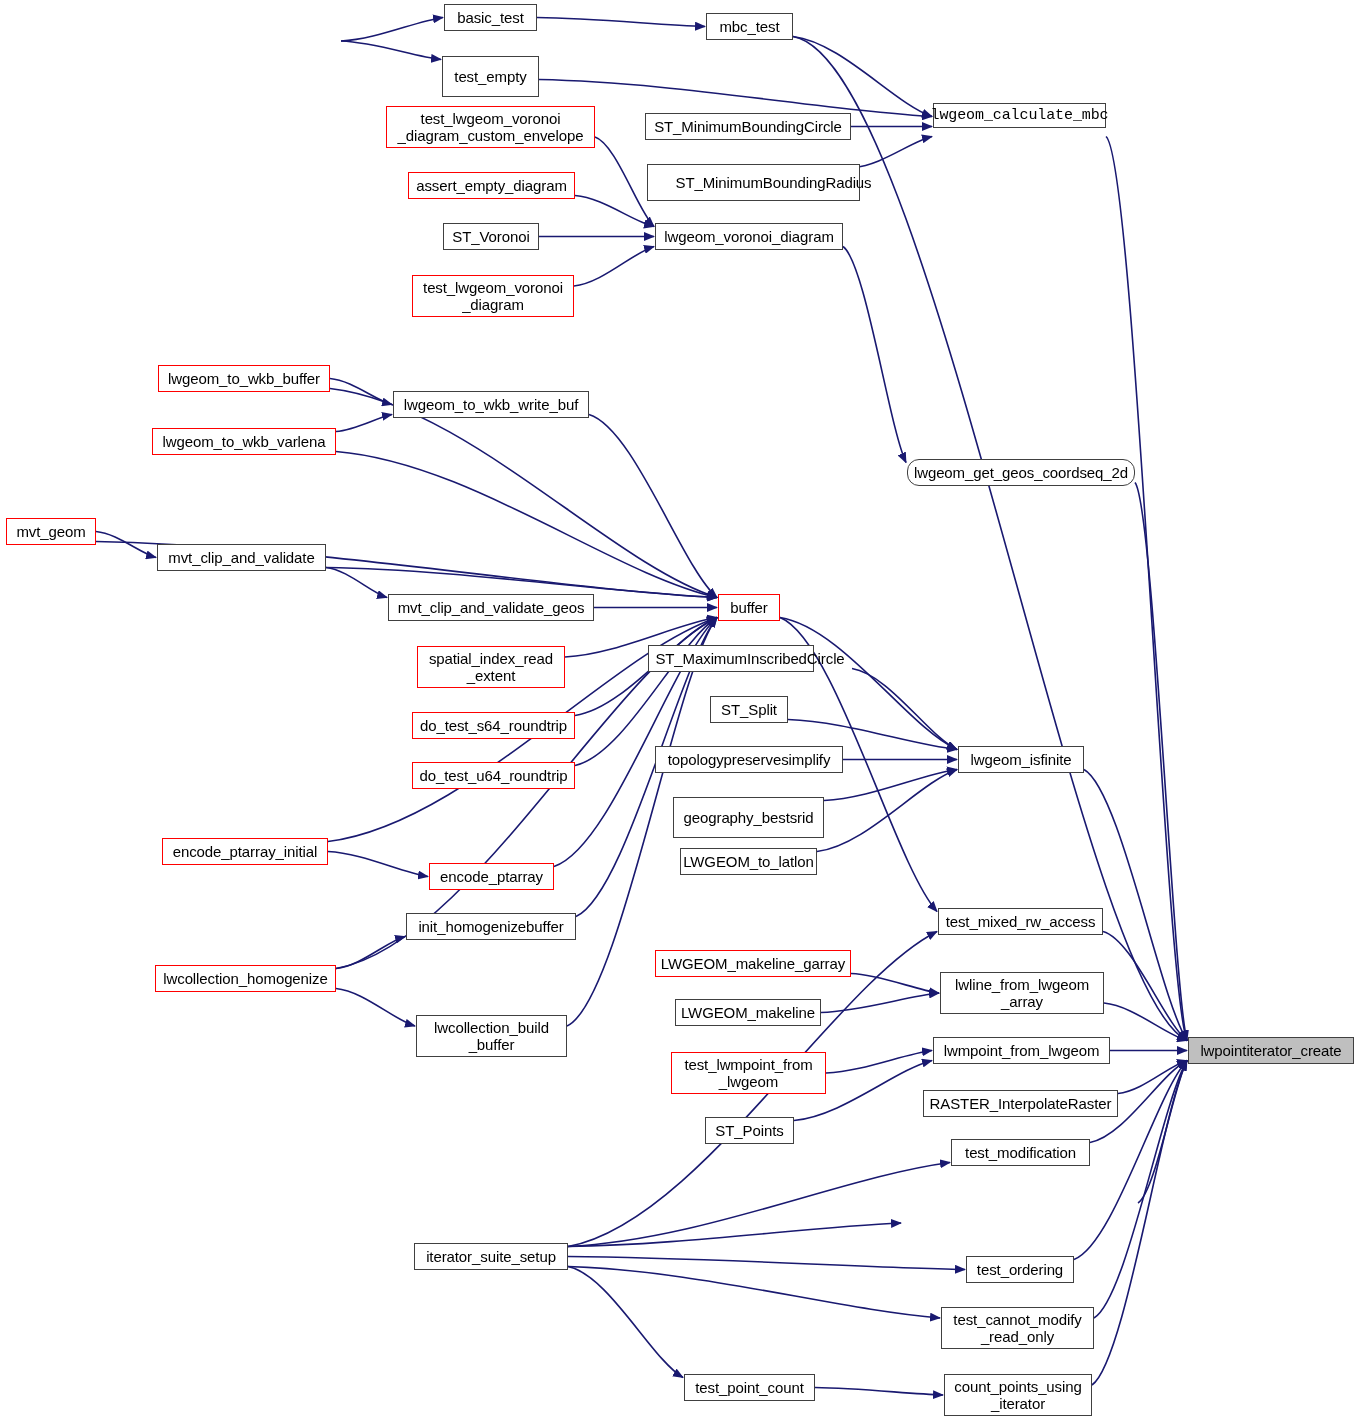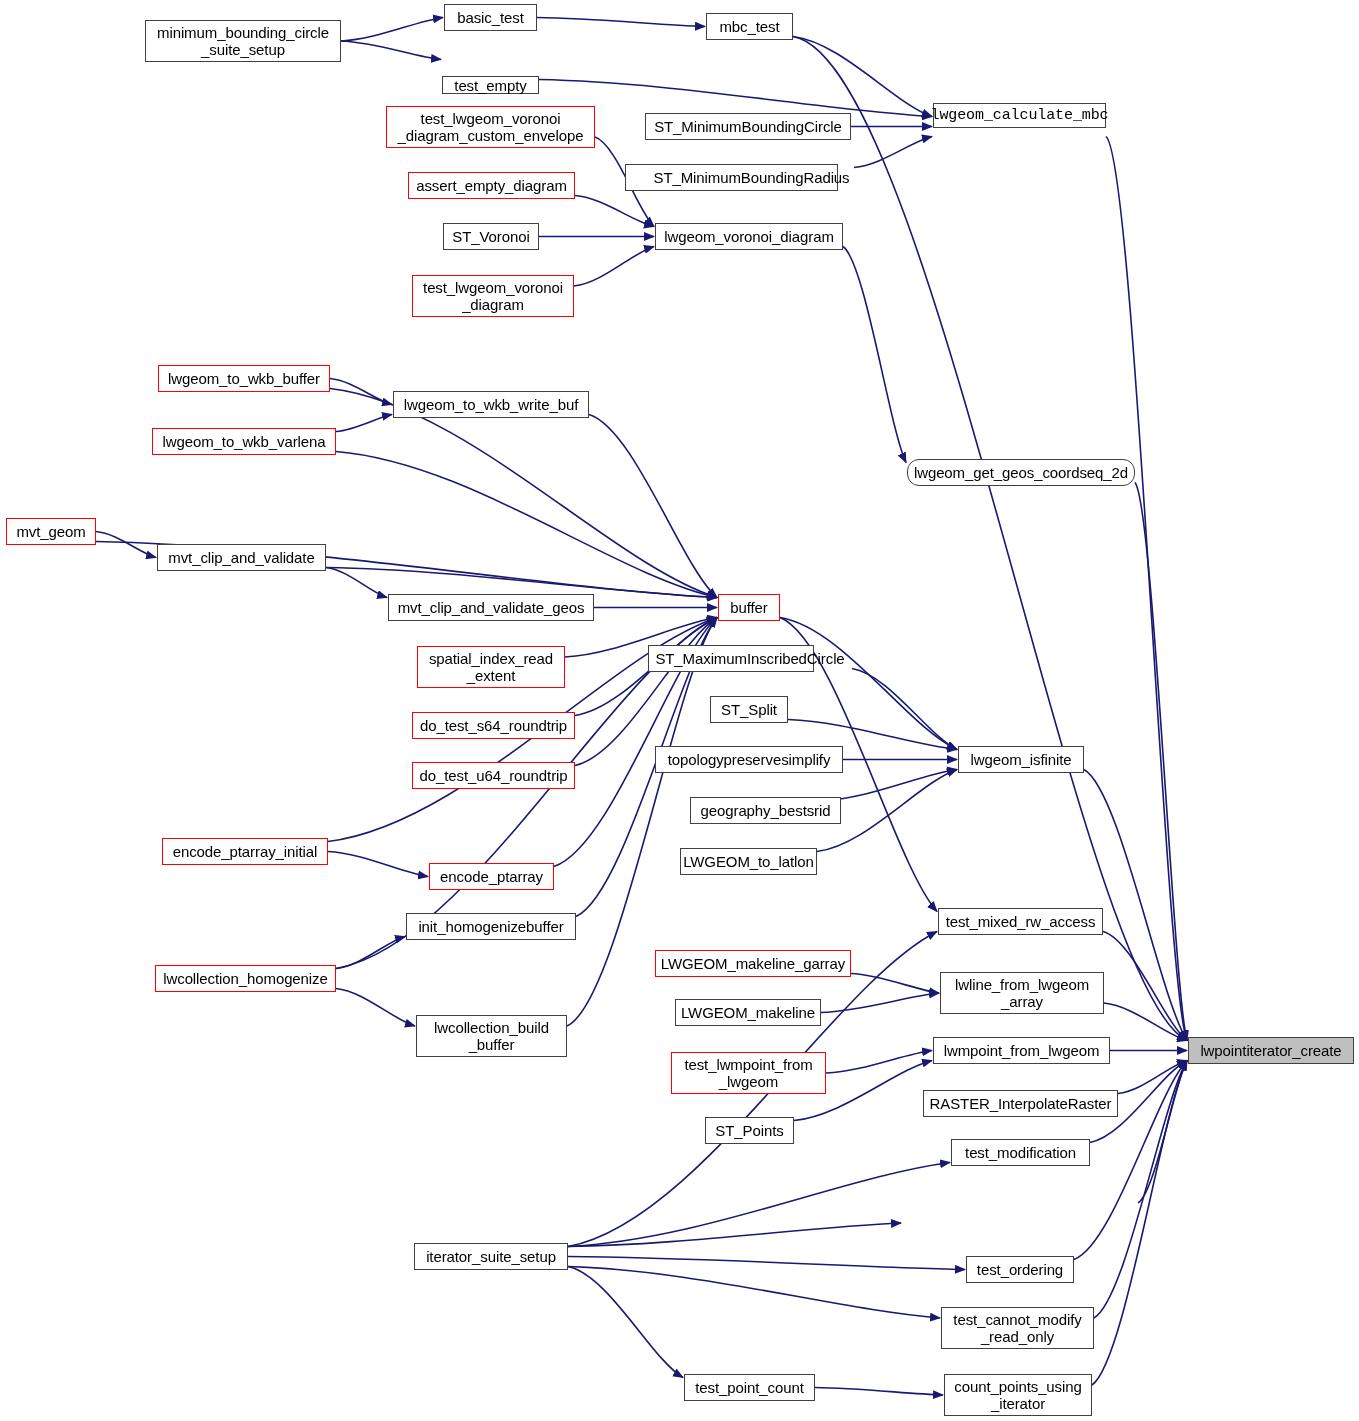--- a/index.html
+++ b/index.html
@@ -98,52 +98,50 @@
         <path d="M1092,1385 C1125.6,1361.25 1161.12,1112.75 1187,1060.5"></path>
         <path d="M568,1246.5 C697.5,1222.875 834.4,983.475 937,931.5"></path>
         <path d="M568,1246.5 C702.05,1240.2 843.76,1176.36 950,1162.5"></path>
         <path d="M568,1246.5 C684.9,1244.7375 808.48,1226.8775 901,1223"></path>
         <path d="M568,1256.5 C707.3,1257.475 854.56,1267.355 965,1269.5"></path>
         <path d="M568,1266.5 C698.55,1270.3625 836.56,1309.5025 940,1318"></path>
         <path d="M568,1266.5 C608.6,1274.825 651.52,1359.185 683,1377.5"></path>
         <path d="M815,1387.5 C860.15,1388.0625 907.88,1393.7625 943,1395"></path>
       </g>
   </svg>
-<div class="node" style="left: 145px; top: 20px; width: 196px; height: 42px;">minimum_bounding_circle
-_suite_setup</div>
     <div class="node" style="left: 444px; top: 4px; width: 93px; height: 27px;">basic_test</div>
     <div class="node" style="left: 706px; top: 13px; width: 87px; height: 27px;">mbc_test</div>
-    <div class="node" style="left: 442px; top: 56px; width: 97px; height: 18px; margin-top: 20px;">test_empty</div>
+    <div class="node" style="left: 442px; top: 56px; width: 97px; height: 41px;">test_empty</div>
     <div class="node" style="left: 933px; top: 103px; width: 173px; height: 25px; font-family: Liberation Mono, monospace;">lwgeom_calculate_mbc</div>
     <div class="node red" style="left: 386px; top: 106px; width: 209px; height: 42px;">test_lwgeom_voronoi
 _diagram_custom_envelope</div>
     <div class="node" style="left: 645px; top: 113px; width: 206px; height: 27px;">ST_MinimumBoundingCircle</div>
     <div class="node red" style="left: 408px; top: 172px; width: 167px; height: 27px;">assert_empty_diagram</div>
-    <div class="node" style="left: 625px; top: 164px; width: 213px; height: 27px; padding-left: 40px;">ST_MinimumBoundingRadius</div>
+    <div class="node" style="left: 647px; top: 164px; width: 213px; height: 37px; padding-left: 40px;">ST_MinimumBoundingRadius</div>
     <div class="node" style="left: 443px; top: 223px; width: 96px; height: 27px;">ST_Voronoi</div>
     <div class="node" style="left: 655px; top: 223px; width: 188px; height: 27px;">lwgeom_voronoi_diagram</div>
     <div class="node red" style="left: 412px; top: 275px; width: 162px; height: 42px;">test_lwgeom_voronoi
 _diagram</div>
     <div class="node red" style="left: 158px; top: 365px; width: 172px; height: 27px;">lwgeom_to_wkb_buffer</div>
     <div class="node" style="left: 393px; top: 391px; width: 196px; height: 27px;">lwgeom_to_wkb_write_buf</div>
     <div class="node red" style="left: 152px; top: 428px; width: 184px; height: 27px;">lwgeom_to_wkb_varlena</div>
     <div class="node" style="left: 907px; top: 459px; width: 228px; height: 27px; border-radius: 12px;">lwgeom_get_geos_coordseq_2d</div>
     <div class="node red" style="left: 6px; top: 518px; width: 90px; height: 27px;">mvt_geom</div>
     <div class="node" style="left: 157px; top: 544px; width: 169px; height: 27px;">mvt_clip_and_validate</div>
     <div class="node" style="left: 388px; top: 594px; width: 206px; height: 27px;">mvt_clip_and_validate_geos</div>
     <div class="node red" style="left: 718px; top: 594px; width: 62px; height: 27px;">buffer</div>
     <div class="node red" style="left: 417px; top: 646px; width: 148px; height: 42px;">spatial_index_read
 _extent</div>
     <div class="node" style="left: 648px; top: 645px; width: 166px; height: 27px; padding-left: 38px;">ST_MaximumInscribedCircle</div>
     <div class="node red" style="left: 412px; top: 712px; width: 163px; height: 27px;">do_test_s64_roundtrip</div>
     <div class="node" style="left: 710px; top: 696px; width: 78px; height: 27px;">ST_Split</div>
     <div class="node" style="left: 655px; top: 746px; width: 188px; height: 27px;">topologypreservesimplify</div>
     <div class="node" style="left: 958px; top: 746px; width: 126px; height: 27px;">lwgeom_isfinite</div>
     <div class="node red" style="left: 412px; top: 762px; width: 163px; height: 27px;">do_test_u64_roundtrip</div>
-    <div class="node" style="left: 690px; top: 797px; width: 151px; height: 27px;">geography_bestsrid</div>
+    <div class="node" style="left: 673px; top: 797px; width: 151px; height: 41px;">geography_bestsrid</div>
     <div class="node red" style="left: 162px; top: 838px; width: 166px; height: 27px;">encode_ptarray_initial</div>
     <div class="node" style="left: 680px; top: 848px; width: 137px; height: 27px;">LWGEOM_to_latlon</div>
     <div class="node red" style="left: 429px; top: 863px; width: 125px; height: 27px;">encode_ptarray</div>
     <div class="node" style="left: 938px; top: 908px; width: 165px; height: 27px;">test_mixed_rw_access</div>
     <div class="node" style="left: 406px; top: 913px; width: 170px; height: 27px;">init_homogenizebuffer</div>
     <div class="node red" style="left: 655px; top: 950px; width: 196px; height: 27px;">LWGEOM_makeline_garray</div>
     <div class="node red" style="left: 155px; top: 965px; width: 181px; height: 27px;">lwcollection_homogenize</div>
     <div class="node" style="left: 940px; top: 972px; width: 164px; height: 42px;">lwline_from_lwgeom
 _array</div>
     <div class="node" style="left: 675px; top: 999px; width: 146px; height: 27px;">LWGEOM_makeline</div>

